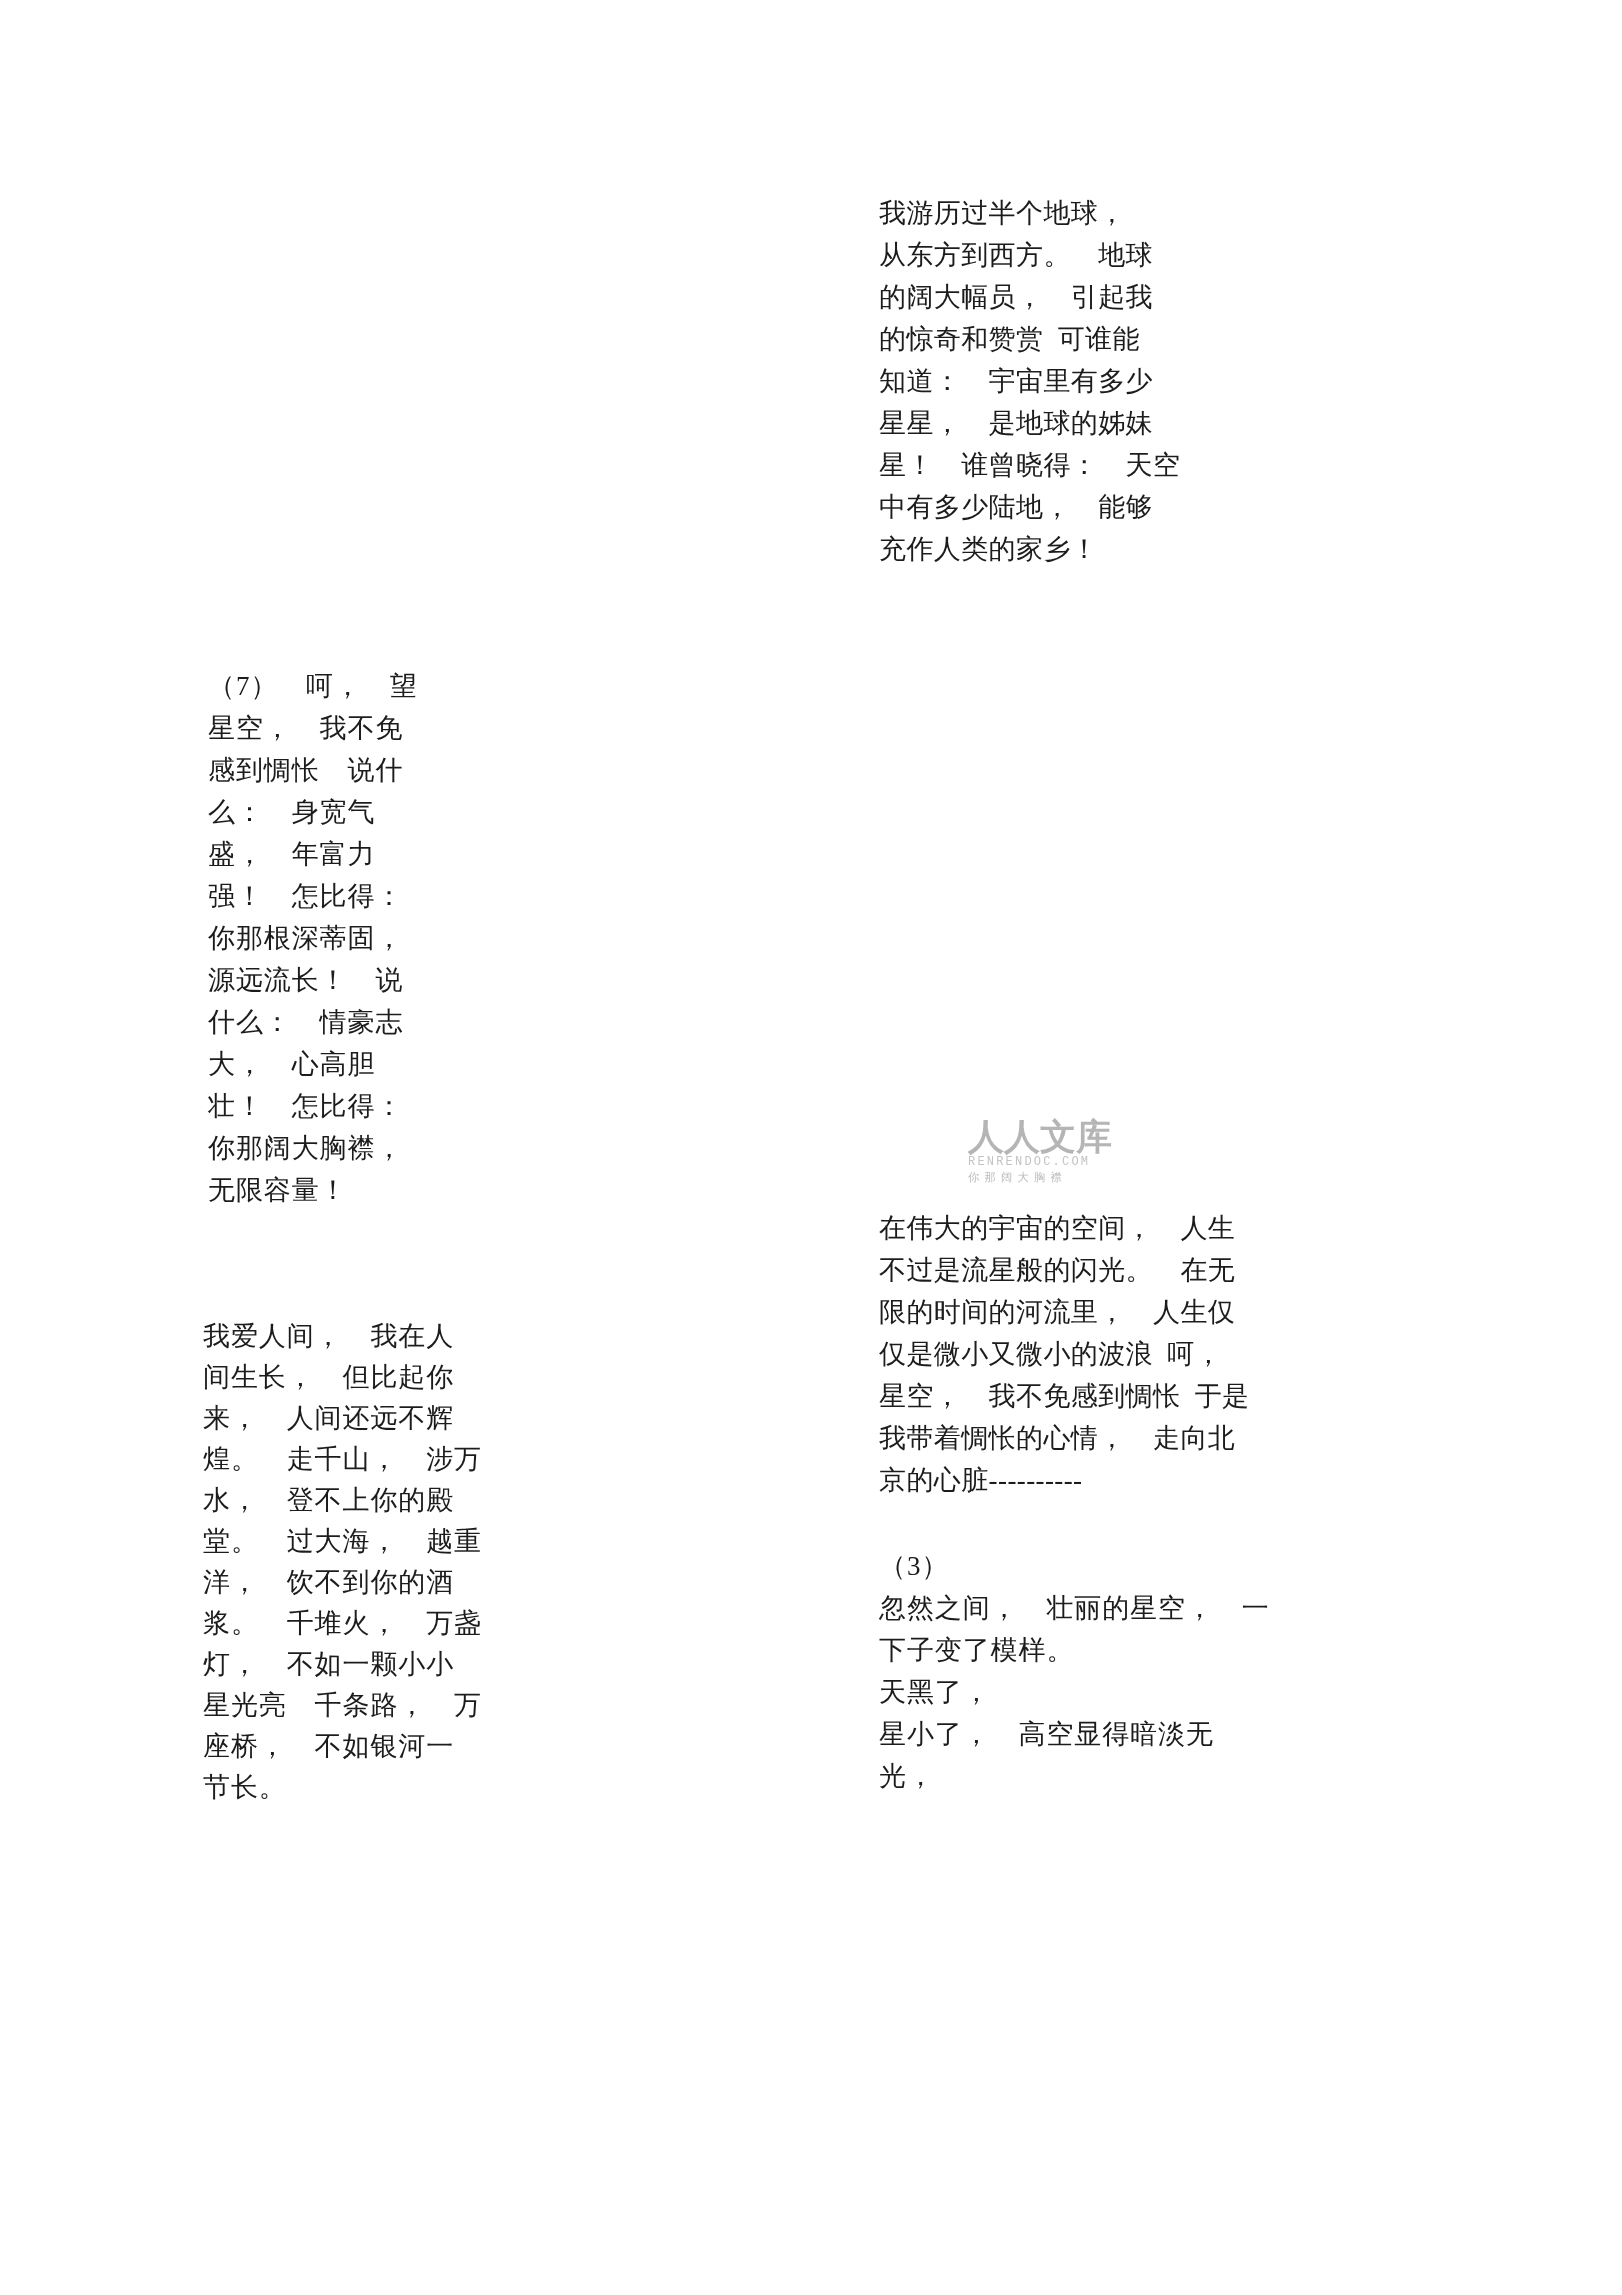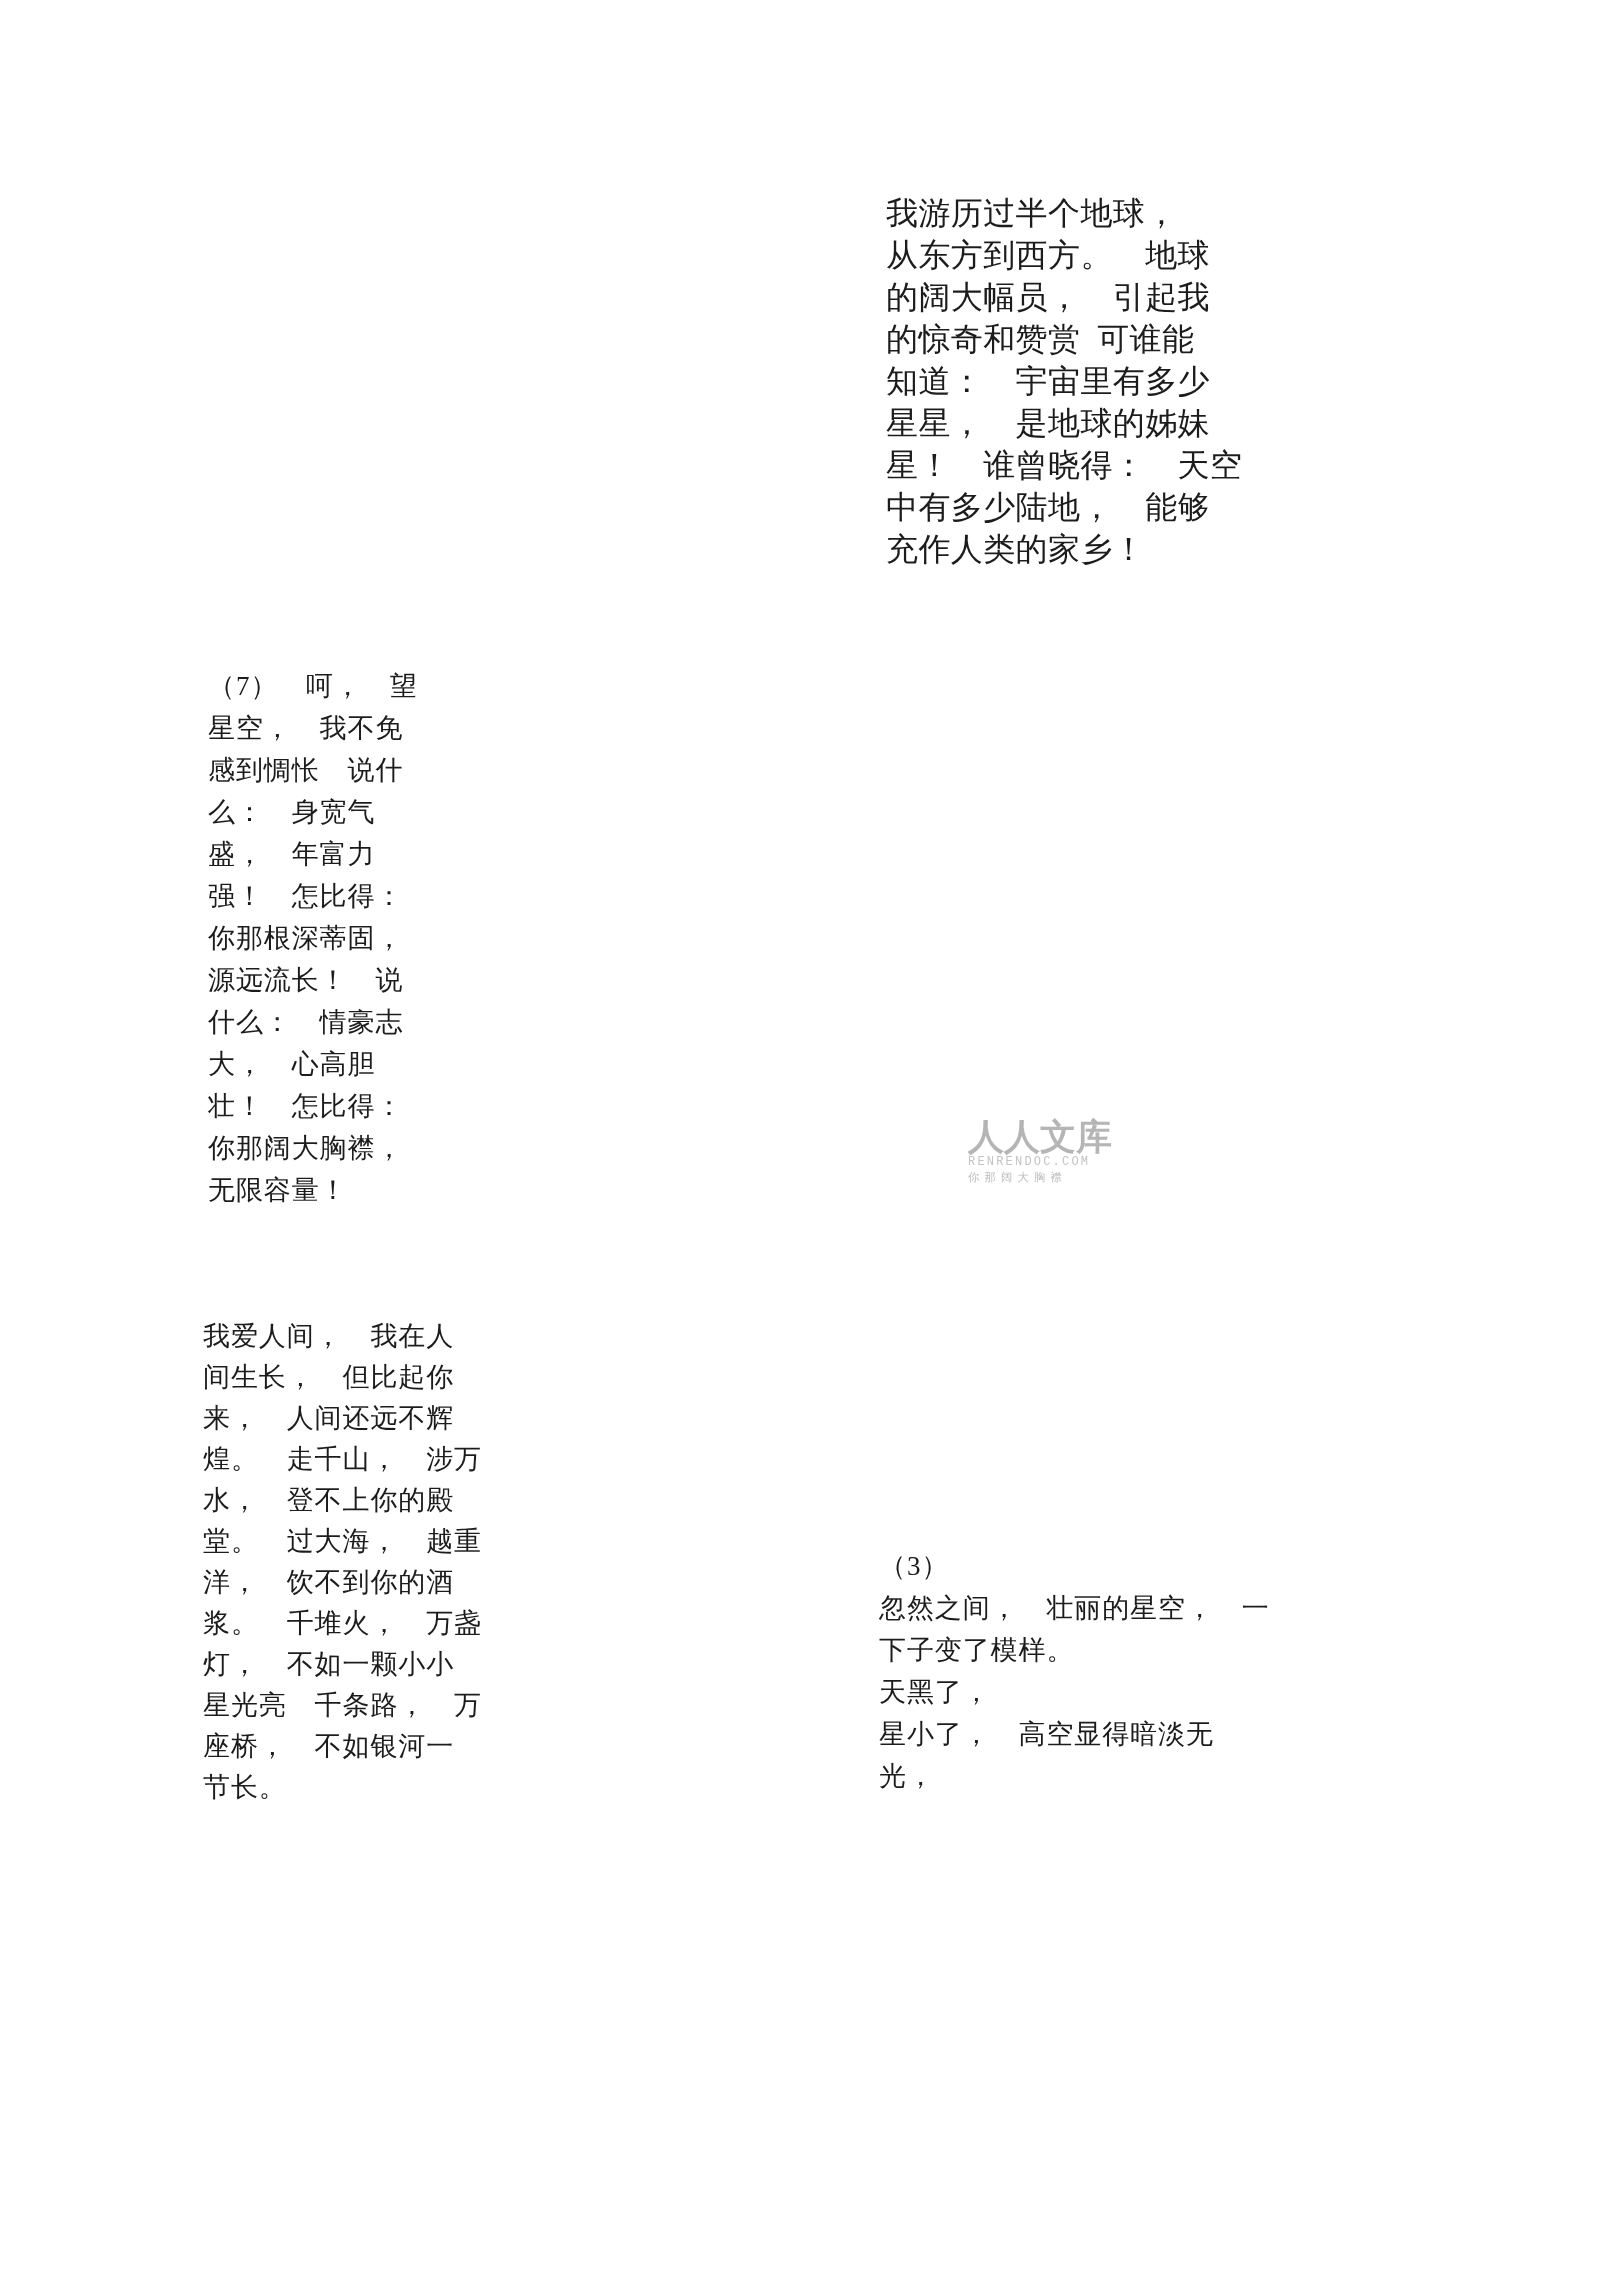--- a/index.html
+++ b/index.html
@@ -20,21 +20,21 @@
     position: absolute;
     white-space: pre-wrap;
     z-index: 2;
     margin: 0;
   }
   
   .p-l1 { left: 203px; top: 150px;  font-size: 29px; line-height: 42px; letter-spacing: 1.3px; }
   .p-l2 { left: 208px; top: 665px;  font-size: 27px; line-height: 42px; letter-spacing: 0.9px; }
   .p-l3 { left: 203px; top: 1316px; font-size: 27px; line-height: 41px; letter-spacing: 0.9px; }
   
-  .p-r1 { left: 879px; top: 192px;  font-size: 32px; line-height: 42px; letter-spacing: 0.4px; margin-left: 7px; }
+  .p-r1 { left: 879px; top: 192px;  font-size: 27px; line-height: 42px; letter-spacing: 0.4px; }
   .p-r2 { left: 879px; top: 653px;  font-size: 27px; line-height: 42px; letter-spacing: 0px; }
   .p-r3 { left: 879px; top: 1207px; font-size: 27px; line-height: 42px; letter-spacing: 0.4px; }
   .p-r4 { left: 879px; top: 1545px; font-size: 27px; line-height: 42px;   letter-spacing: 0.9px; }
   
   .watermark {
     position: absolute;
     left: 968px;
     top: 1119px;
     z-index: 1;
     text-align: left;
@@ -108,20 +108,27 @@
 从东方到西方。　地球
 的阔大幅员，　引起我
 的惊奇和赞赏  可谁能
 知道：　宇宙里有多少
 星星，　是地球的姊妹
 星！　谁曾晓得：　天空
 中有多少陆地，　能够
 充作人类的家乡！</div>
 
 
+  <div class="para p-r3">在伟大的宇宙的空间，　人生
+不过是流星般的闪光。　在无
+限的时间的河流里，　人生仅
+仅是微小又微小的波浪  呵，
+星空，　我不免感到惆怅  于是
+我带着惆怅的心情，　走向北
+京的心脏----------</div>
 
   <div class="para p-r4">（3）
 忽然之间，　壮丽的星空，　一
 下子变了模样。
 天黑了，
 星小了，　高空显得暗淡无
 光，</div>
 
 </div>
 

